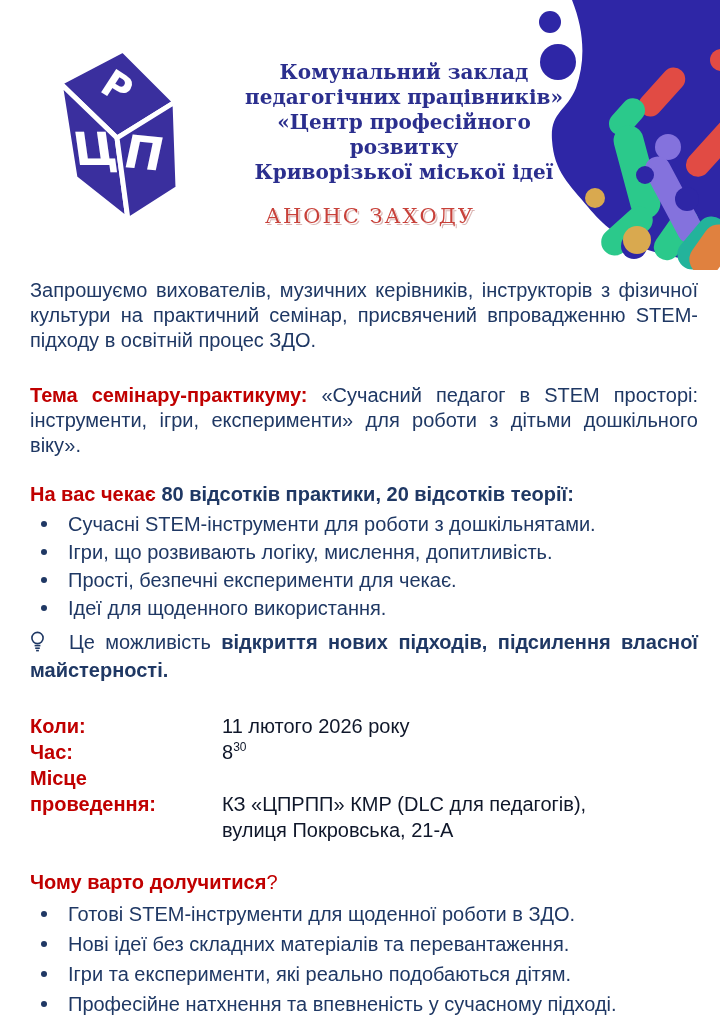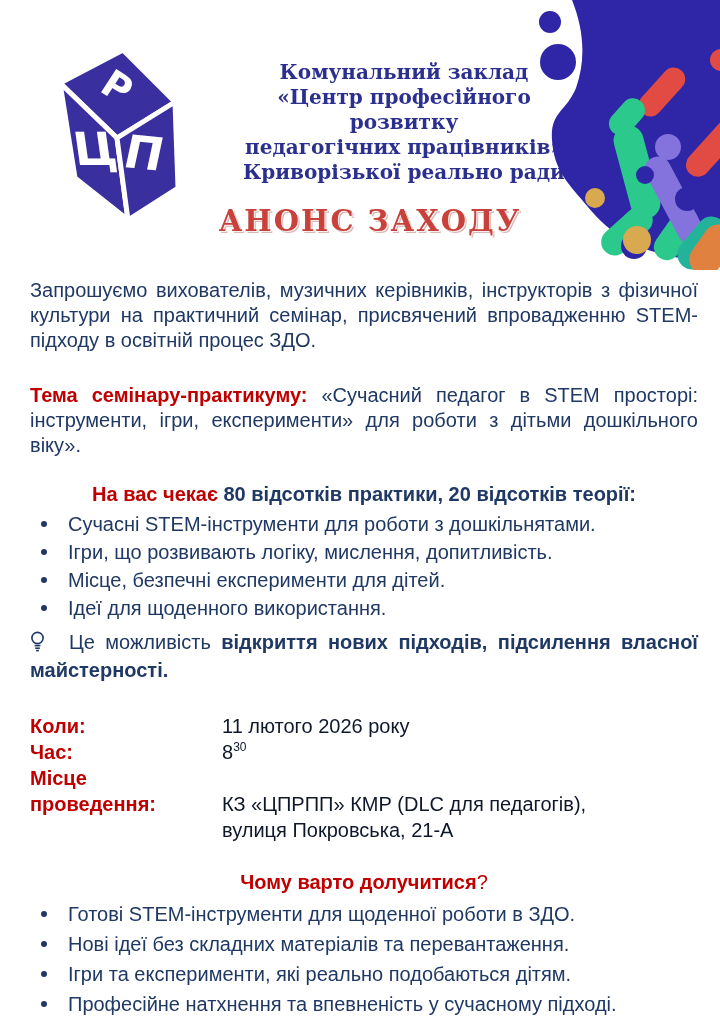--- a/index.html
+++ b/index.html
@@ -11,29 +11,29 @@
   
   .hero { position:relative; height:270px; }
   .logo { position:absolute; left:45px; top:45px; width:180px; height:180px; }
   .org {
     position:absolute; left:232px; top:60px; width:344px; text-align:center;
     font-family:"DejaVu Serif", serif; font-weight:bold;
     font-size:20px; line-height:25px; color:#2b2f8e;
   }
   .announce {
     position:absolute; left:150px; top:204px; width:440px; text-align:center;
-    font-family:"DejaVu Serif", serif; font-weight:bold; font-size:29px;
+    font-family:"DejaVu Serif", serif; font-weight:normal; font-size:21px;
     letter-spacing:2px; color:#c8413a;
     text-shadow:1px 1px 0 rgba(255,255,255,.75), 2px 2px 0 rgba(150,45,40,.35);
   }
   .blob { position:absolute; right:0; top:0; width:230px; height:270px; }
 
   
   main { padding:8px 22px 0 30px; color:#1f3864; font-size:20px; line-height:25px; }
-  p { margin:0;text-align:center; }
+  p { margin:0; }
   .just { text-align:justify; }
   .red { color:#c00000; }
   .intro { margin-bottom:30px; }
   .topic { margin-bottom:24px; }
   .expect-h { font-weight:bold; margin-bottom:3px; }
   ul.list { list-style:none; margin:0; padding:0; }
   ul.list li { position:relative; padding-left:38px; }
   ul.list li::before {
     content:""; position:absolute; left:11px; width:6px; height:6px;
     border-radius:50%; background:#1f3864;
@@ -69,23 +69,23 @@
       </g>
       <g fill="#ffffff" font-family="DejaVu Sans, sans-serif" font-weight="bold" text-anchor="middle">
         <text transform="translate(72,42) rotate(33)" font-size="38" dy="13">Р</text>
         <text transform="translate(50,104) rotate(-8) skewY(8)" font-size="46" dy="16">Ц</text>
         <text transform="translate(99,108) rotate(12) skewY(-6)" font-size="46" dy="16">П</text>
       </g>
     </svg>
 
     <div class="org">
       <div>Комунальний заклад</div>
+      <div>педагогічних працівників»</div>
       <div>«Центр професійного розвитку</div>
-      <div>педагогічних працівників»</div>
-      <div>Криворізької реально ради</div>
+      <div>Криворізької міської ідеї</div>
     </div>
 
     <div class="announce">АНОНС ЗАХОДУ</div>
 
     <svg class="blob" viewBox="0 0 230 270" aria-hidden="true">
       <path fill="#2e26a6" d="M 82 0 C 94 30 96 60 86 88 C 76 112 60 112 62 140 C 64 172 80 185 98 207 C 112 224 130 240 158 250 C 182 258 210 262 230 262 L 230 0 Z"></path>
       <circle cx="60" cy="22" r="11" fill="#2e26a6"></circle>
       <circle cx="68" cy="62" r="18" fill="#2e26a6"></circle>
       <circle cx="231" cy="60" r="11" fill="#e14b44"></circle>
       <rect x="160.5" y="63" width="23" height="58" rx="11.5" fill="#e14b44" transform="rotate(42 172 92)"></rect>
@@ -110,21 +110,21 @@
 
     <p class="just intro">Запрошуємо вихователів, музичних керівників, інструкторів з фізичної культури на практичний семінар, присвячений  впровадженню STEM-підходу в освітній процес ЗДО.</p>
 
     <p class="just topic"><b class="red">Тема  семінару-практикуму: </b><span>«Сучасний педагог в STEM просторі: інструменти, ігри, експерименти» для роботи з дітьми дошкільного віку».</span></p>
 
     <p class="expect-h"><span class="red">На вас чекає </span><span>80 відсотків  практики,  20 відсотків  теорії:</span></p>
 
     <ul class="list tight">
       <li>Сучасні STEM-інструменти  для роботи з дошкільнятами.</li>
       <li>Ігри, що розвивають логіку, мислення, допитливість.</li>
-      <li>Місце, безпечні експерименти  для дітей.</li>
+      <li>Прості, безпечні експерименти  для чекає.</li>
       <li>Ідеї для щоденного використання.</li>
     </ul>
 
     <p class="just opp"><span class="bulb"><svg width="15" height="21" viewBox="0 0 15 21" aria-hidden="true">
             <circle cx="7.5" cy="7" r="5.6" fill="none" stroke="#1f3864" stroke-width="1.6"></circle>
             <line x1="4.6" y1="14.6" x2="10.4" y2="14.6" stroke="#1f3864" stroke-width="1.6"></line>
             <line x1="5.2" y1="17.2" x2="9.8" y2="17.2" stroke="#1f3864" stroke-width="1.6"></line>
             <line x1="6.1" y1="19.6" x2="8.9" y2="19.6" stroke="#1f3864" stroke-width="1.6"></line>
           </svg></span><span class="pre">Це можливість </span><span>відкриття нових підходів, підсилення  власної майстерності.</span></p>
 

